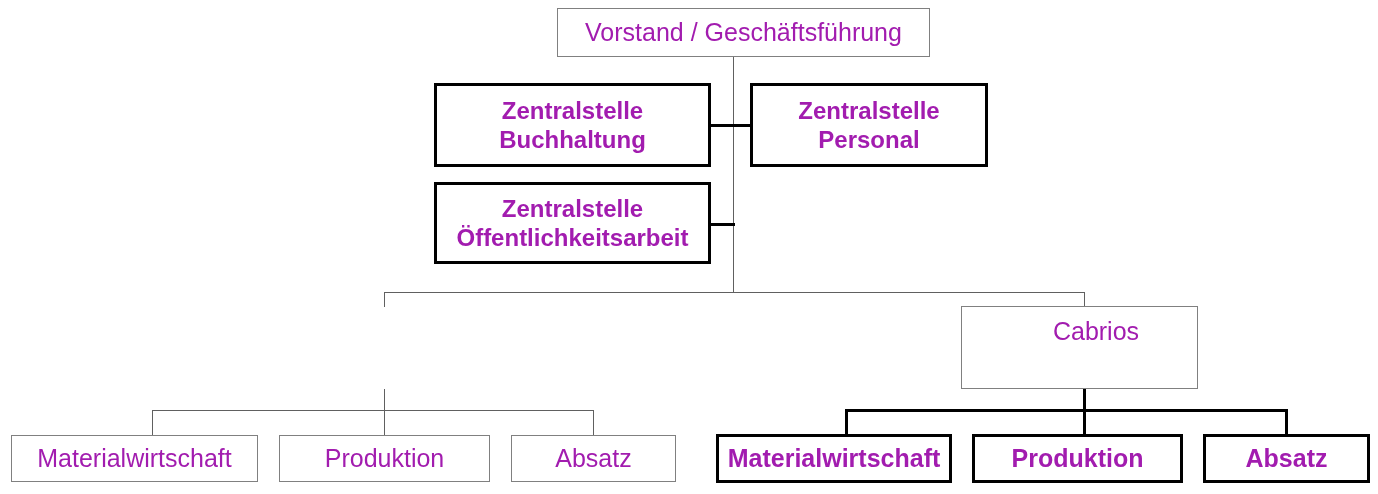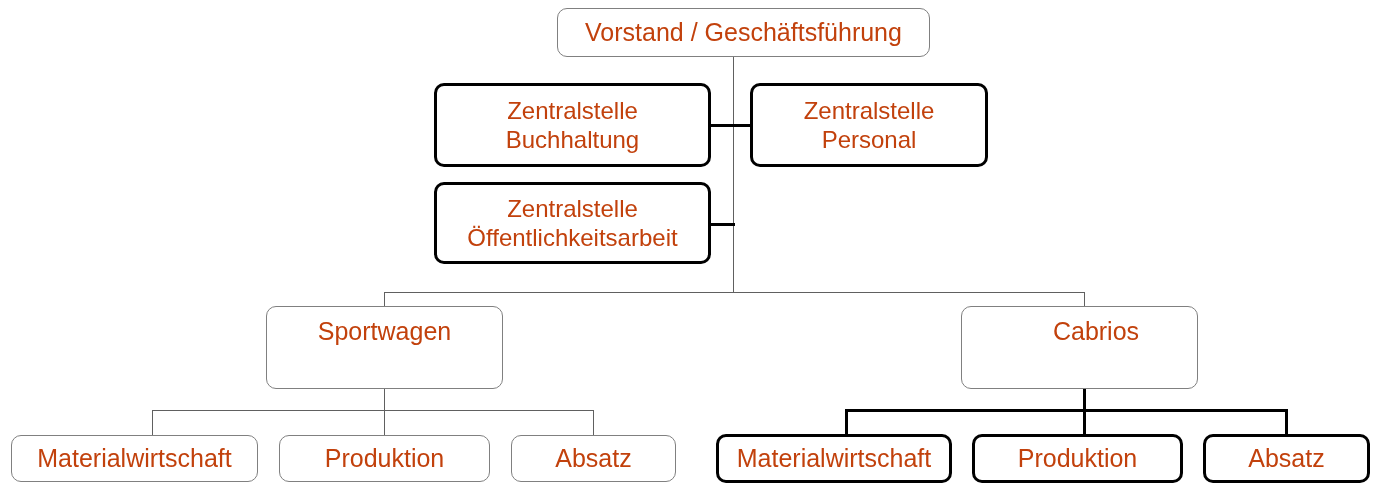--- a/index.html
+++ b/index.html
@@ -19,34 +19,34 @@
     overflow: hidden;
   }
   .node {
     position: absolute;
     box-sizing: border-box;
     background: #ffffff;
     display: flex;
     justify-content: center;
     text-align: center;
     line-height: 1.22;
-    color: #c2410c;
+    color: #a21caf;
     z-index: 5;
-    border-radius: 10px;
   }
   .node .label {
     display: block;
     white-space: pre-line;
   }
   
   .thin {
     border: 1.5px solid #808080;
   }
   .thick {
     border: 3.5px solid #000000;
+    font-weight: bold;
   }
   
   .align-middle { align-items: center; }
   .align-top    { align-items: flex-start; }
   .pad-top      { padding-top: 9px; }
 
   
   .conn {
     position: absolute;
     z-index: 1;
@@ -109,23 +109,20 @@
   <div class="node thick align-middle" style="left:750px; top:83px; width:238px; height:84px; font-size:24px;">
     <span class="label">Zentralstelle
 Personal</span>
   </div>
 
   <div class="node thick align-middle" style="left:434px; top:182px; width:277px; height:82px; font-size:24px;">
     <span class="label">Zentralstelle
 Öffentlichkeitsarbeit</span>
   </div>
 
-  <div class="node thin align-top pad-top" style="left:266px; top:306px; width:237px; height:83px; font-size:25px;">
-    <span class="label">Sportwagen</span>
-  </div>
 
   <div class="node thin align-top pad-top" style="left:961px; top:306px; width:237px; height:83px; font-size:25px;padding-left:33px;">
     <span class="label">Cabrios</span>
   </div>
 
   <div class="node thin align-middle" style="left:11px; top:435px; width:247px; height:47px; font-size:25px;">
     <span class="label">Materialwirtschaft</span>
   </div>
 
   <div class="node thin align-middle" style="left:279px; top:435px; width:211px; height:47px; font-size:25px;">

